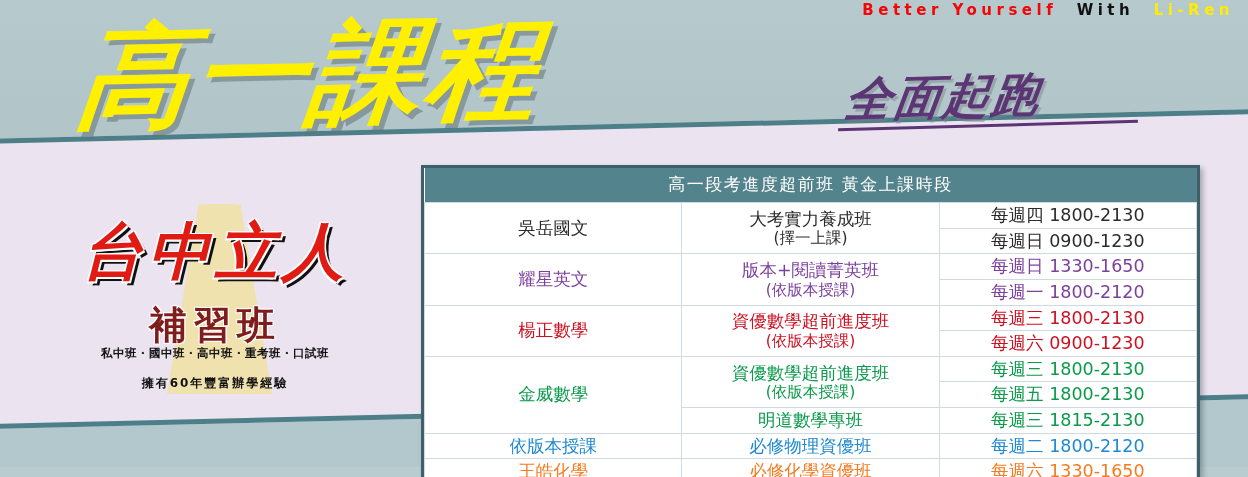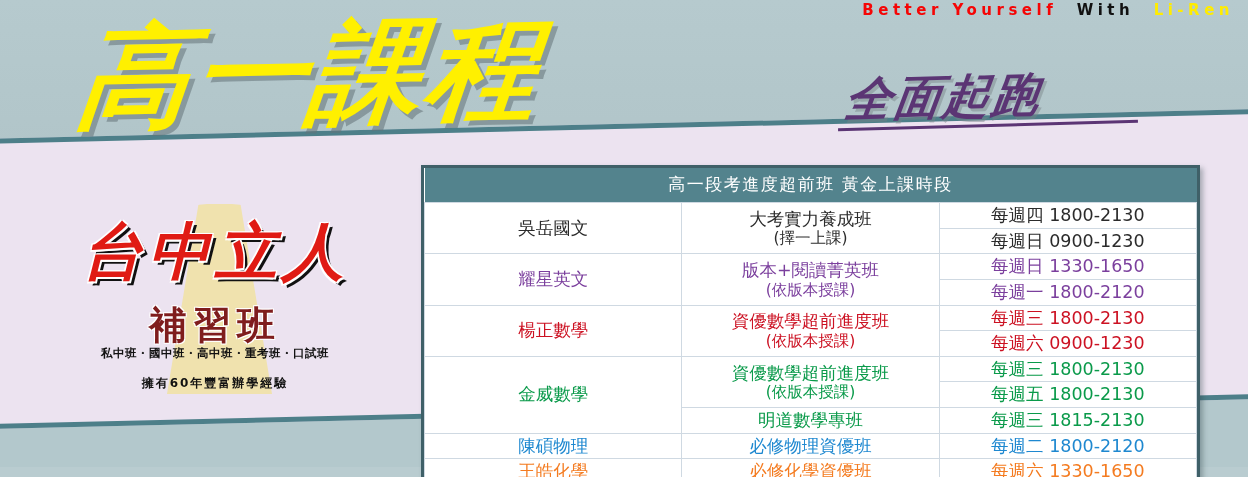--- a/index.html
+++ b/index.html
@@ -196,21 +196,21 @@
             <td class="c-time" style="color: rgb(10, 154, 74);">每週三 1800-2130</td>
           </tr>
           <tr>
             <td class="c-time" style="color: rgb(10, 154, 74);">每週五 1800-2130</td>
           </tr>
           <tr>
             <td class="c-course" style="color: rgb(10, 154, 74);">明道數學專班</td>
             <td class="c-time" style="color: rgb(10, 154, 74);">每週三 1815-2130</td>
           </tr>
           <tr>
-            <td class="c-name" rowspan="1" style="color: rgb(30, 136, 208);">陳碩物理</td>
+            <td class="c-name" rowspan="1" style="color: rgb(30, 136, 208);">依版本授課</td>
             <td class="c-course" rowspan="1" style="color: rgb(30, 136, 208);">必修物理資優班</td>
             <td class="c-time" style="color: rgb(30, 136, 208);">每週二 1800-2120</td>
           </tr>
           <tr>
             <td class="c-name" rowspan="1" style="color: rgb(244, 123, 32);">王皓化學</td>
             <td class="c-course" rowspan="1" style="color: rgb(244, 123, 32);">必修化學資優班</td>
             <td class="c-time" style="color: rgb(244, 123, 32);">每週六 1330-1650</td>
           </tr>
         </tbody>
     </table>

